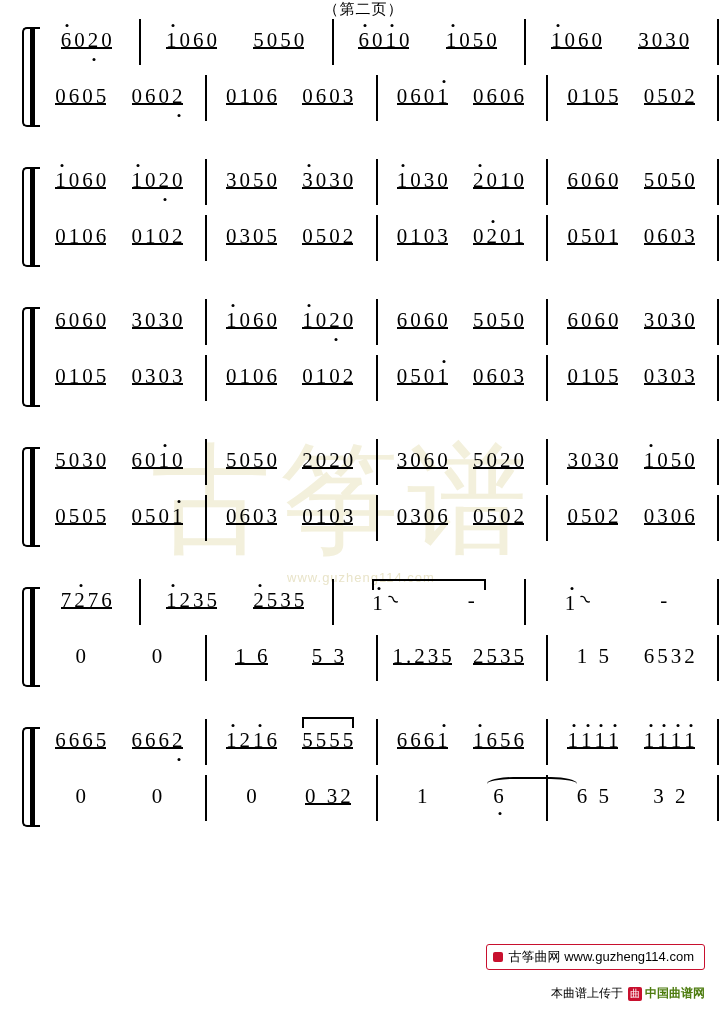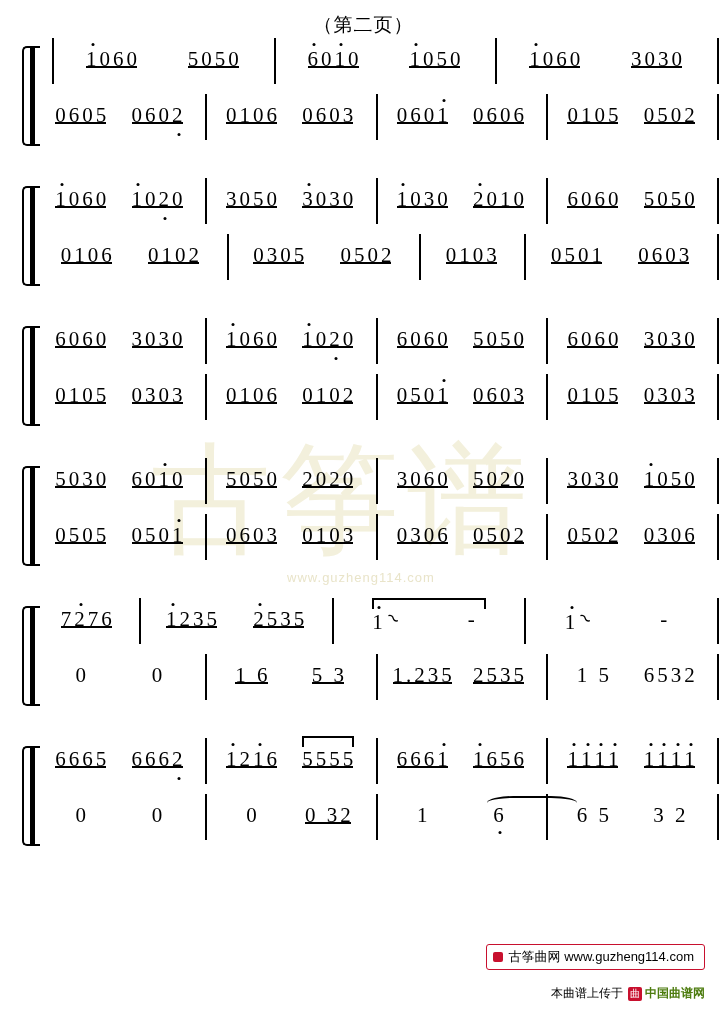--- a/index.html
+++ b/index.html
@@ -5,23 +5,22 @@
   html,body{margin:0;padding:0;}
   body{
     width:727px;height:1014px;
     background:#ffffff;
     font-family:"Liberation Serif", serif;
     position:relative;
     overflow:hidden;
   }
   .page-header{
     text-align:center;
-    font-size:19px;
+    font-size:15px;
     color:#000;
-    padding-top:12px;
     letter-spacing:1px;
   }
   
   .watermark{
     position:absolute;
     left:151px; top:440px;
     width:420px; height:200px;
     pointer-events:none;
     z-index:0;
   }
@@ -196,20 +195,23 @@
   <div class="wm-big">古筝谱</div>
   <div class="wm-url">www.guzheng114.com</div>
 </div>
 
 <div class="sheet" id="sheet">
     <div class="system">
       <div class="brace"></div>
       <div class="staff">
         <div class="row">
           <div class="barline" style="visibility: hidden; margin: 0px; width: 0px;"></div>
+          <div class="cell">
+            <div class="grp beam"><span class="up">6</span><span>0</span><span class="dn">2</span><span>0</span></div>
+          </div>
           <div class="barline"></div>
           <div class="cell">
             <div class="grp beam"><span class="up">1</span><span>0</span><span>6</span><span>0</span></div>
           </div>
           <div class="cell">
             <div class="grp beam"><span>5</span><span>0</span><span>5</span><span>0</span></div>
           </div>
           <div class="barline"></div>
           <div class="cell">
             <div class="grp beam"><span class="up">6</span><span>0</span><span class="up">1</span><span>0</span></div>
@@ -308,20 +310,23 @@
           <div class="barline"></div>
           <div class="cell">
             <div class="grp beam"><span>0</span><span>3</span><span>0</span><span>5</span></div>
           </div>
           <div class="cell">
             <div class="grp beam"><span>0</span><span>5</span><span>0</span><span>2</span></div>
           </div>
           <div class="barline"></div>
           <div class="cell">
             <div class="grp beam"><span>0</span><span>1</span><span>0</span><span>3</span></div>
+          </div>
+          <div class="cell">
+            <div class="grp beam"><span>0</span><span class="up">2</span><span>0</span><span>1</span></div>
           </div>
           <div class="barline"></div>
           <div class="cell">
             <div class="grp beam"><span>0</span><span>5</span><span>0</span><span>1</span></div>
           </div>
           <div class="cell">
             <div class="grp beam"><span>0</span><span>6</span><span>0</span><span>3</span></div>
           </div>
           <div class="barline"></div>
         </div>

